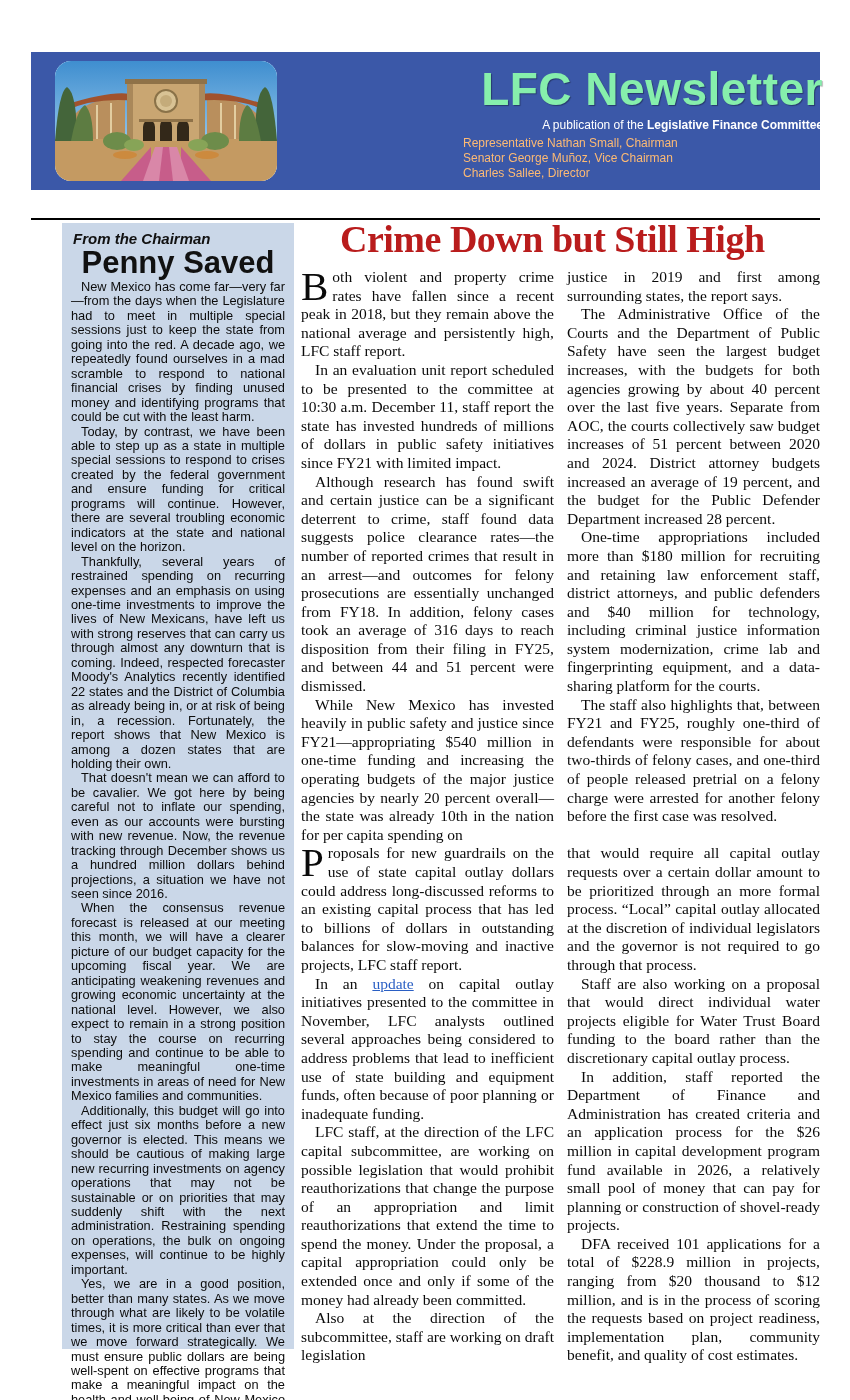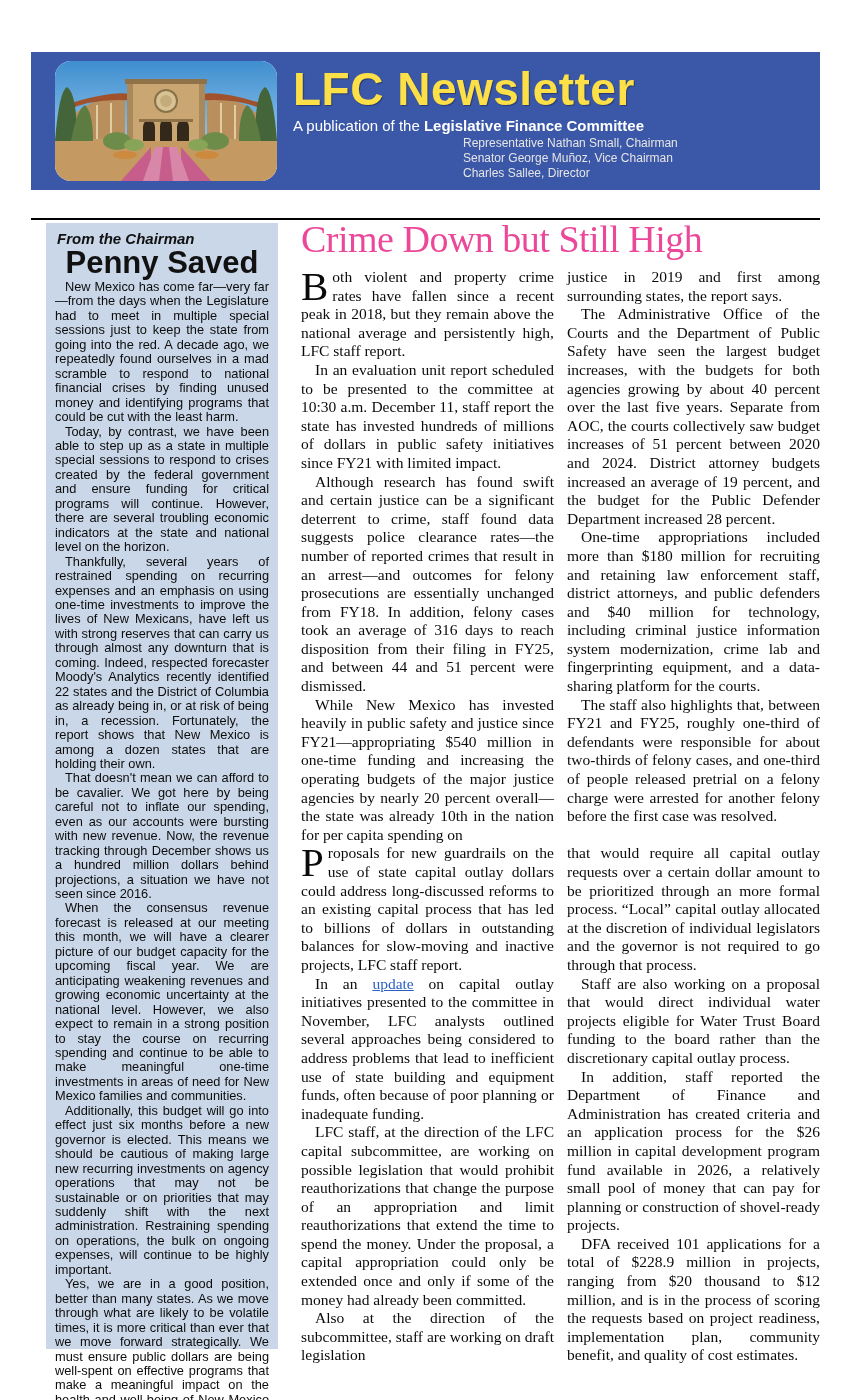--- a/index.html
+++ b/index.html
@@ -23,49 +23,49 @@
   }
   .mast-photo{
     position:absolute; left:24px; top:9px; width:222px; height:120px;
     border-radius:16px; overflow:hidden;
     box-shadow:inset 0 0 9px 5px #ffffff;
     background:#7db8e8;
   }
   .mast-photo svg{display:block; width:100%; height:100%;}
   .mast-title{
     position:absolute; left:262px; top:12px; width:530px;
-    text-align:left; color:#fde047; font-weight:bold;
+    text-align:right; color:#86efac; font-weight:bold;
     font-size:46px; line-height:50px; letter-spacing:0.5px;
     text-shadow:1px 1px 1px rgba(0,0,0,0.35);
   }
   .mast-subtitle{
     position:absolute; left:262px; top:66px; width:530px;
-    text-align:left; color:#ffffff; font-size:15px; line-height:15px;
+    text-align:right; color:#ffffff; font-size:12px; line-height:15px;
   }
   .mast-subtitle b{font-weight:bold;}
   .mast-officials{
     position:absolute; left:432px; top:84px; width:360px;
-    color:#e5e5e5; font-size:12px; line-height:15px; text-align:left;
+    color:#fdba74; font-size:12px; line-height:15px; text-align:left;
   }
 
   
   .issue-bar{
     position:absolute; left:31px; top:192px; width:789px; height:26px;
     font-size:21px; line-height:24px;
   }
   .issue-volume{position:absolute; left:14px; top:0;}
   .issue-date{position:absolute; right:2px; top:0;}
   .issue-rule{
     position:absolute; left:31px; top:218px; width:789px; height:2px;
     background:#000000;
   }
 
   
   .sidebar{
-    position:absolute; left:46px; top:223px; width:232px; height:1126px;
+    position:absolute; left:62px; top:223px; width:232px; height:1126px;
     background:var(--sidebar-blue);
     padding:6px 9px 6px 9px;
   }
   .sidebar-kicker{
     font-weight:bold; font-style:italic; font-size:15px; line-height:19px;
     padding-left:2px;
   }
   .sidebar-title{
     text-align:center; font-weight:bold; font-size:31px; line-height:27px;
     margin:1px 0 4px 0;
@@ -74,22 +74,23 @@
     font-size:12.8px; line-height:14.45px; text-align:justify;
     text-indent:10px; color:#0c0c0c;
   }
 
   
   .main{
     position:absolute; left:301px; top:218px; width:519px;
     font-family:"Liberation Serif", serif;
   }
   h1.headline{
-    font-family:"Liberation Serif", serif; font-weight:normal; color:#ec4899;
+    font-family:"Liberation Serif", serif; font-weight:bold; color:#b91c1c;
     letter-spacing:-0.5px;
+    margin-left:39px;
   }
   .headline-crime{font-size:38px; line-height:42px; margin-bottom:8px;}
   .headline-capital{font-size:33px; line-height:38px; margin:8px 0 8px 0;}
   .cols{display:flex; gap:13px;}
   .col{width:253px;}
   .col p{
     font-size:15.5px; line-height:18.6px; text-align:justify;
     color:#0a0a0a;
   }
   .col p.indent{text-indent:14px;}

